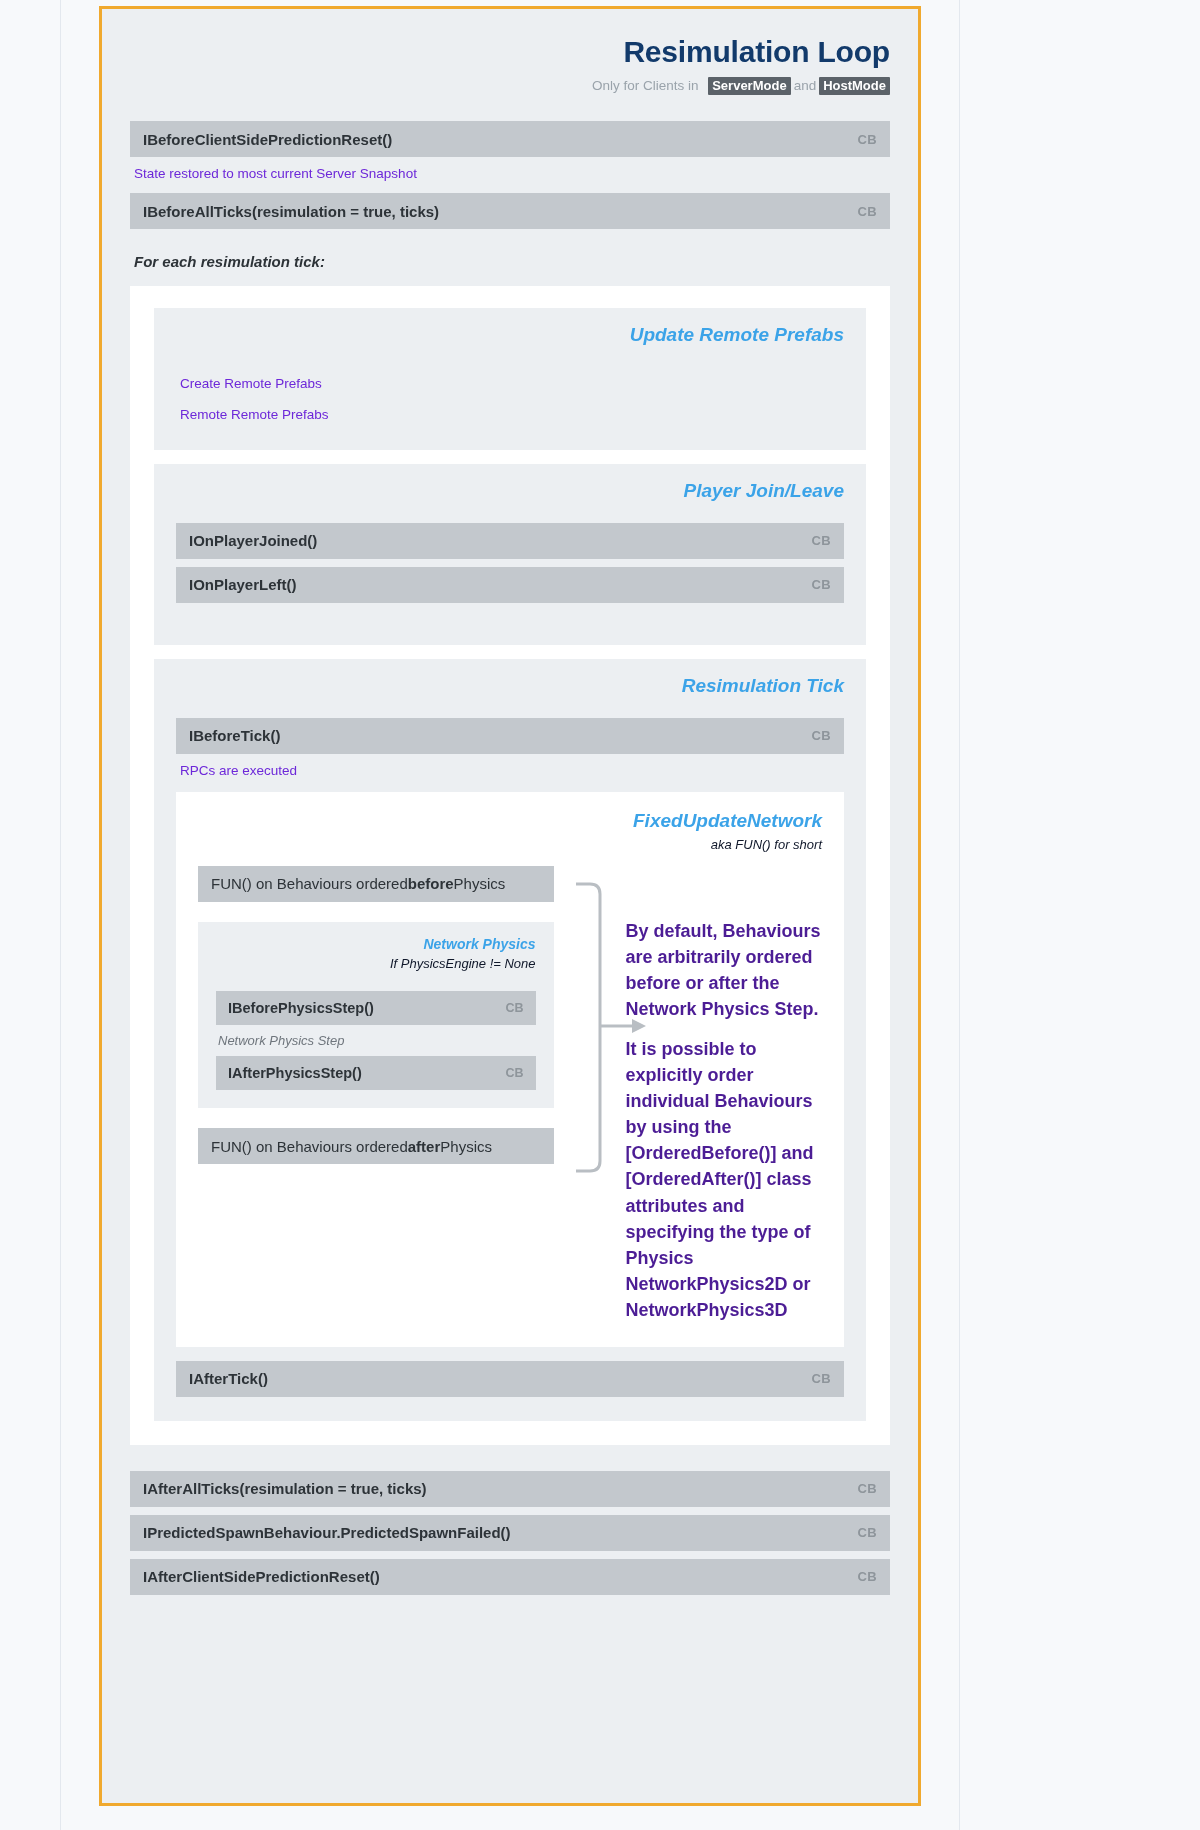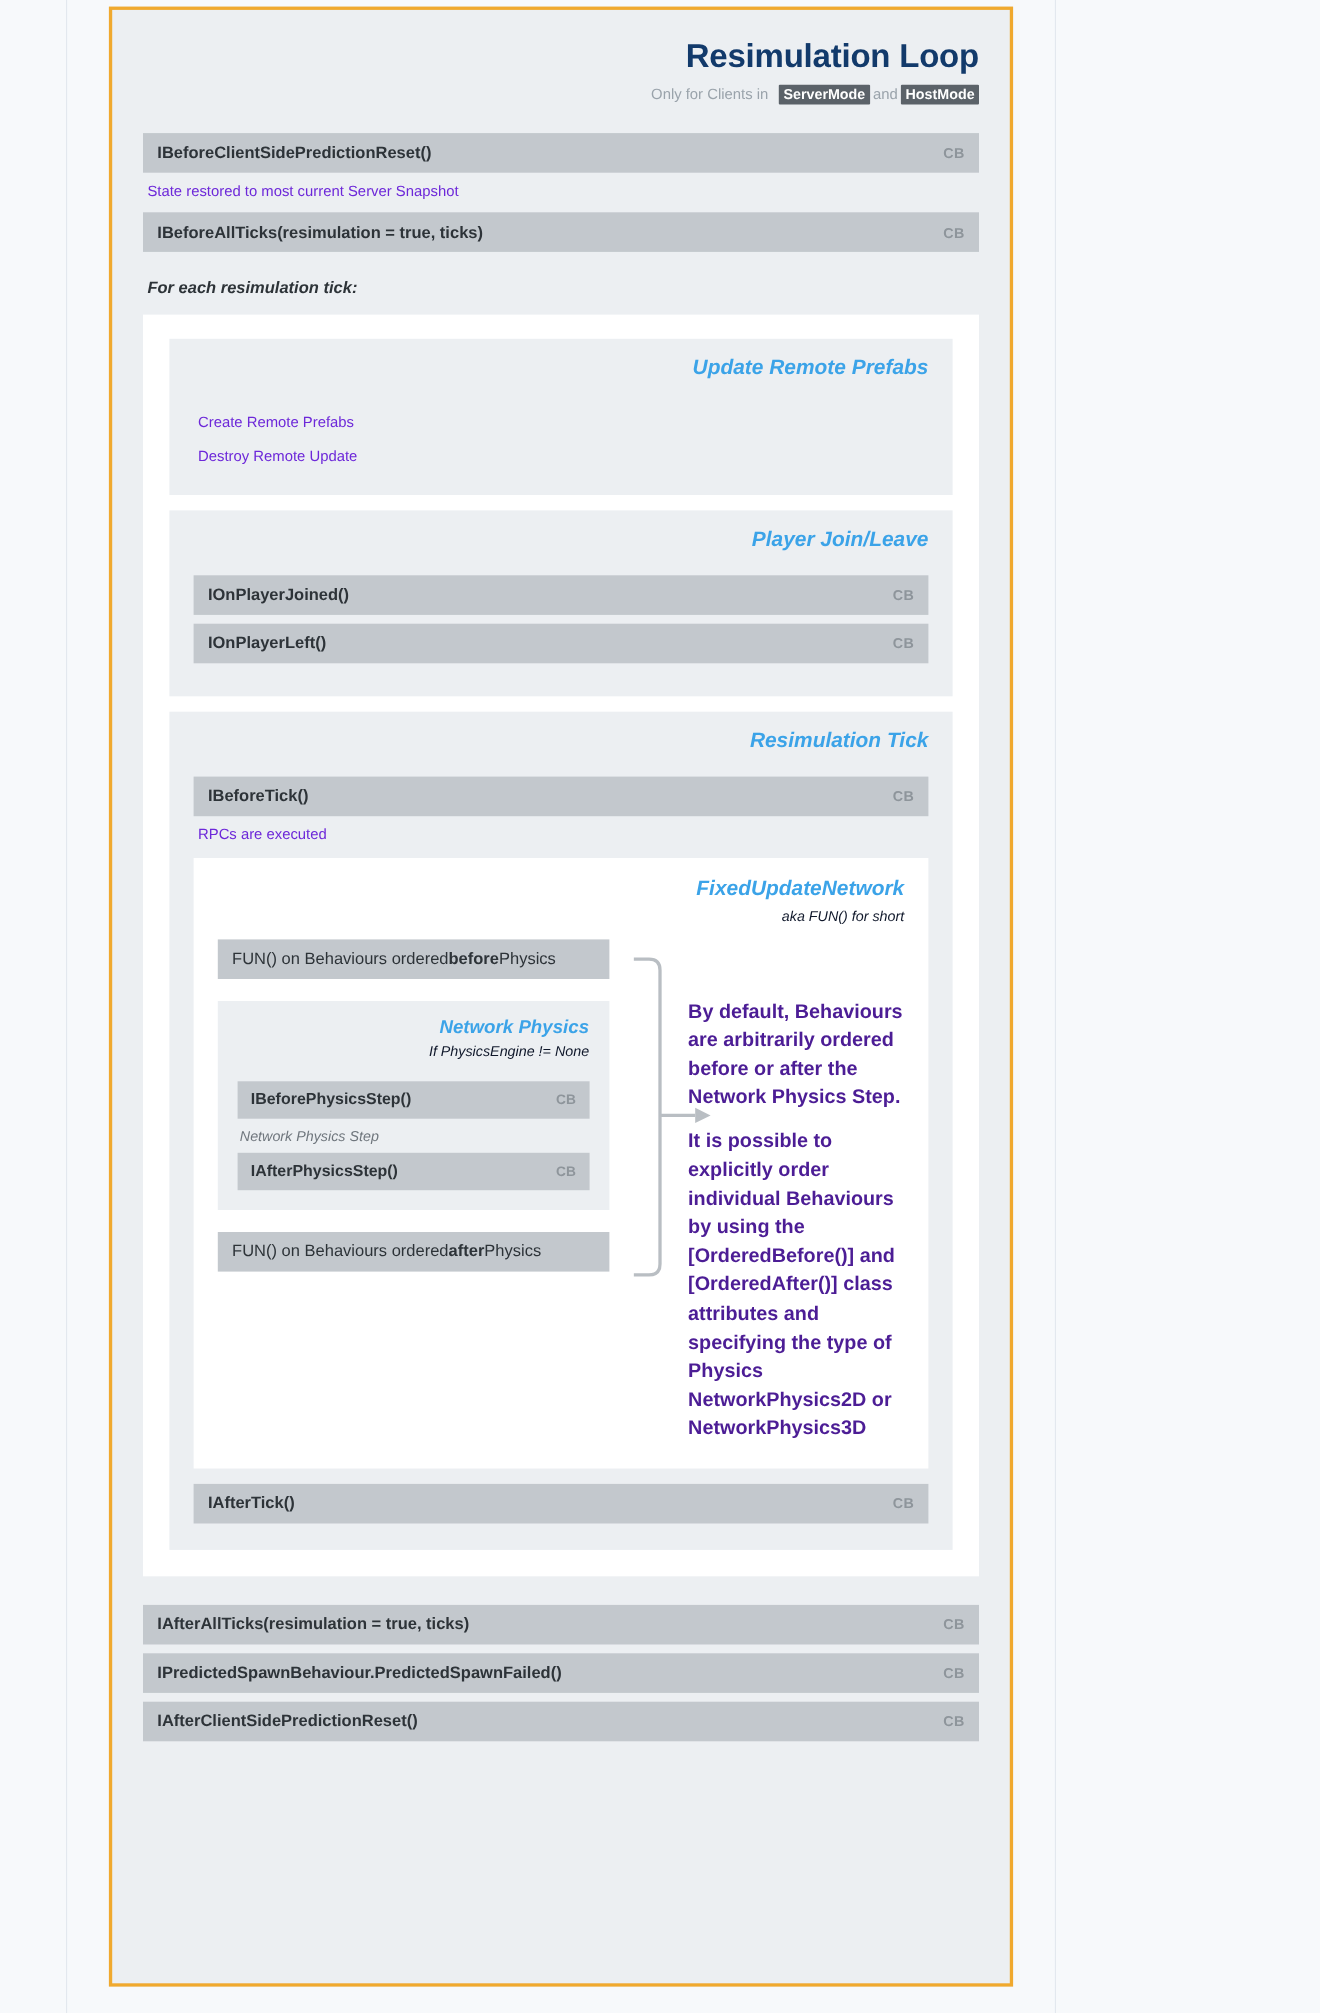--- a/index.html
+++ b/index.html
@@ -244,32 +244,32 @@
     </div>
 
     <div class="section-lead">For each resimulation tick:</div>
 
     <div class="tick-panel">
 
       <div class="sub-block" style="padding-bottom:28px;">
         <div class="sub-head">Update Remote Prefabs</div>
         <div class="block-body-pad">
           <div class="note-italic" style="margin-bottom:16px;">Create Remote Prefabs</div>
-          <div class="note-italic" style="margin-bottom:0;">Destroy Remote Update</div>
+          <div class="note-italic" style="margin-bottom:0;">Remote Remote Prefabs</div>
         </div>
       </div>
 
       <div class="sub-block" style="padding-bottom:26px;">
         <div class="sub-head">Player Join/Leave</div>
         <div class="block-body-pad">
           <div class="cb-bar">
             <span class="cb-label">IOnPlayerJoined()</span>
             <span class="cb-tag">CB</span>
           </div>
-          <div class="cb-bar" style="margin-bottom:4px;">
+          <div class="cb-bar" style="margin-bottom:16px;">
             <span class="cb-label">IOnPlayerLeft()</span>
             <span class="cb-tag">CB</span>
           </div>
         </div>
       </div>
 
       <div class="sub-block" style="padding-bottom:24px;">
         <div class="sub-head">Resimulation Tick</div>
 
         <div class="block-body-pad">
@@ -293,21 +293,21 @@
               </svg>
 
               <div class="fun-left">
                 <div class="fun-bar">
                   <span>FUN() on Behaviours ordered </span>
                     <b>before</b>
                     <span> Physics</span>
                 </div>
 
                 <div class="physics-box">
-                  <div class="sub-head" style="font-size:17px;">Network Physics</div>
+                  <div class="sub-head" style="font-size:14px;">Network Physics</div>
                   <div class="sub-head-sm">If PhysicsEngine != None</div>
 
                   <div style="padding-top:14px;">
                     <div class="phys-bar">
                       <span>IBeforePhysicsStep()</span>
                       <span class="cb-tag">CB</span>
                     </div>
                     <div class="phys-note">Network Physics Step</div>
                     <div class="phys-bar">
                       <span>IAfterPhysicsStep()</span>

